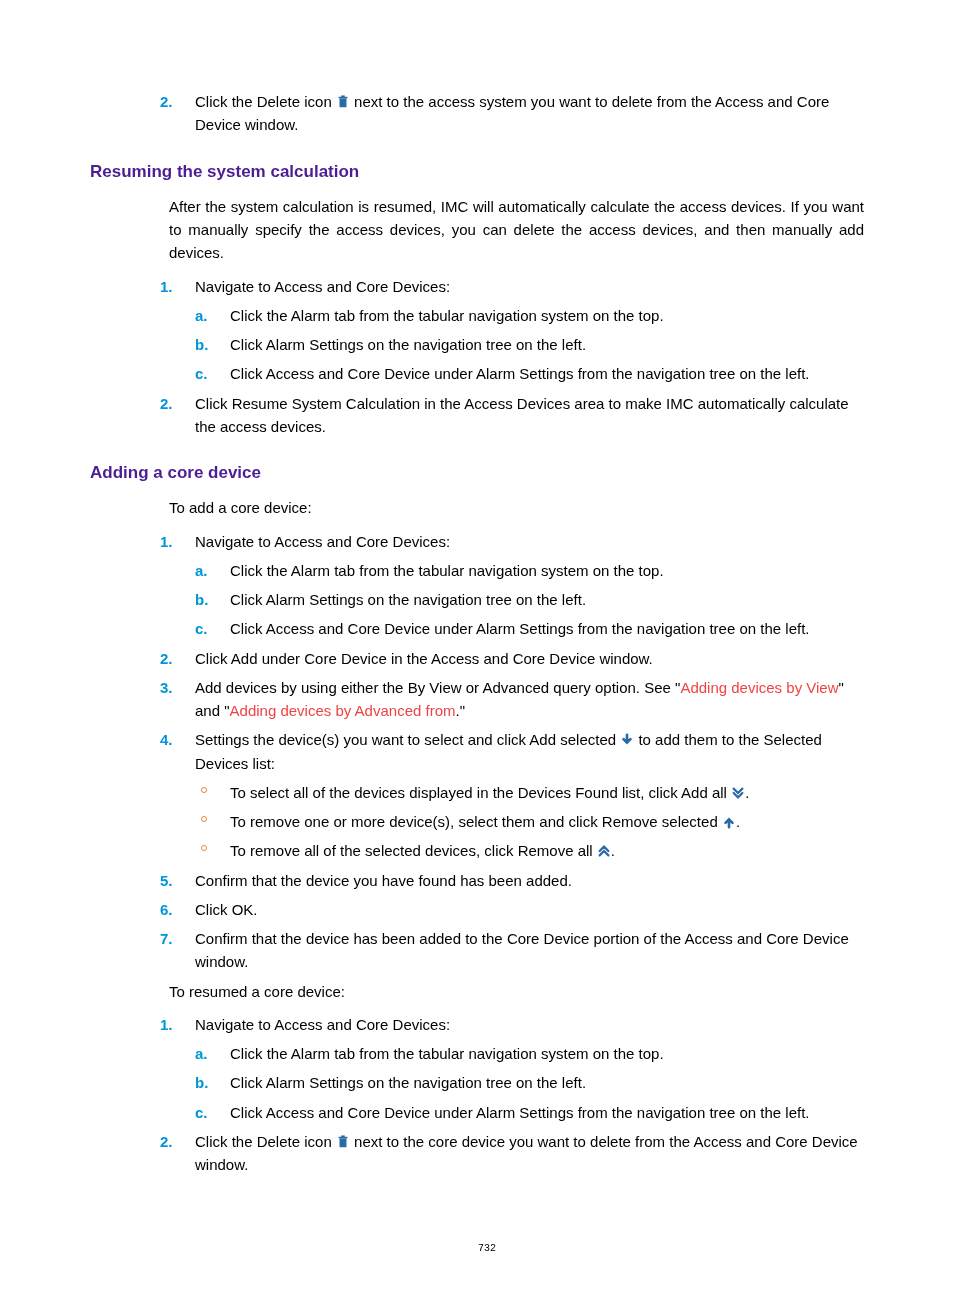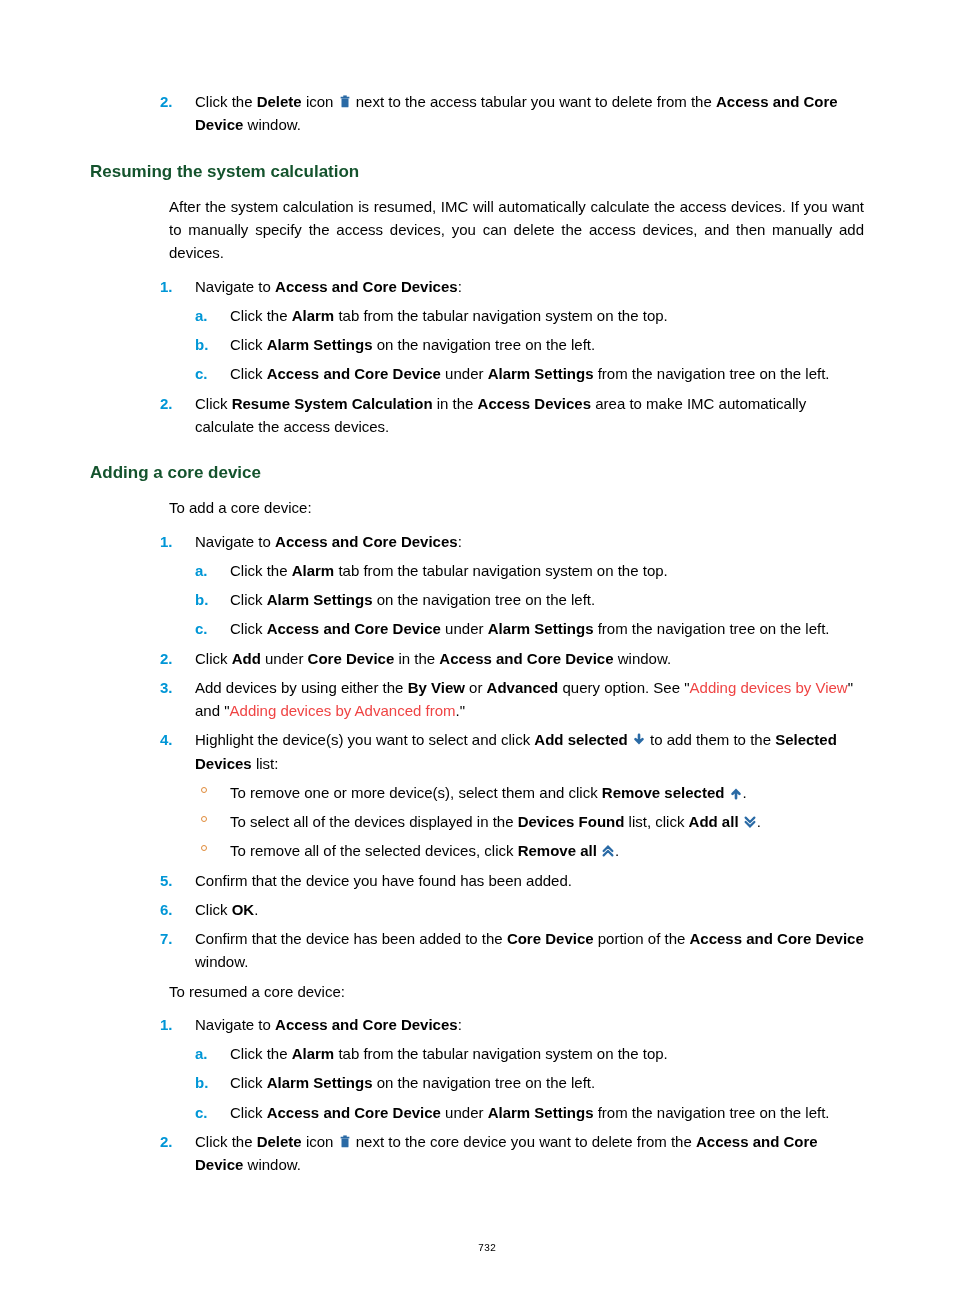--- a/index.html
+++ b/index.html
@@ -15,21 +15,21 @@
     line-height: 1.55;
   }
   .page {
     position: relative;
     width: 954px;
     height: 1296px;
     padding: 90px 90px 0 90px;
     box-sizing: border-box;
   }
   .heading {
-    color: #14532d;
+    color: #4c1d95;
     font-weight: bold;
     font-size: 17px;
     margin: 22px 0 10px 0;
   }
   .para {
     margin: 0 0 10px 79px;
     text-align: justify;
   }
   .num-list {
     margin: 0 0 0 70px;
@@ -75,21 +75,21 @@
   .bullet-item .marker {
     position: absolute;
     left: 6px;
     top: 6px;
     width: 6px;
     height: 6px;
     border-radius: 50%;
     border: 1.5px solid #e08b3a;
     box-sizing: border-box;
   }
-  .b { font-weight: bold; }
+  .b { font-weight: normal; }
   .link { color: #ef4444; }
   .icon {
     display: inline-block;
     vertical-align: -2px;
     width: 14px;
     height: 14px;
   }
   .pagenum {
     position: absolute;
     bottom: 40px;
@@ -105,21 +105,21 @@
 
 <div class="page">
 
   <div class="num-list">
     <div class="num-item">
       <span class="marker">2.</span>
       <span>Click the </span><span class="b">Delete</span><span> icon </span><svg class="icon" viewBox="0 0 16 16">
           <rect x="4" y="4" width="8" height="10" rx="1" fill="#2a6aa5"></rect>
           <rect x="3" y="2" width="10" height="2" fill="#2a6aa5"></rect>
           <rect x="6" y="0.5" width="4" height="2" fill="#2a6aa5"></rect>
-        </svg><span> next to the access tabular you want to delete from the </span><span class="b">Access and Core Device</span><span> window.</span>
+        </svg><span> next to the access system you want to delete from the </span><span class="b">Access and Core Device</span><span> window.</span>
     </div>
   </div>
 
   <div class="heading">Resuming the system calculation</div>
   <div class="para">After the system calculation is resumed, IMC will automatically calculate the access devices. If you want to manually specify the access devices, you can delete the access devices, and then manually add devices.</div>
   <div class="num-list">
     <div class="num-item">
       <span class="marker">1.</span>
       <span>Navigate to </span><span class="b">Access and Core Devices</span><span>:</span>
       <div class="alpha-list">
@@ -167,38 +167,38 @@
     <div class="num-item">
       <span class="marker">2.</span>
       <span>Click </span><span class="b">Add</span><span> under </span><span class="b">Core Device</span><span> in the </span><span class="b">Access and Core Device</span><span> window.</span>
     </div>
     <div class="num-item">
       <span class="marker">3.</span>
       <span>Add devices by using either the </span><span class="b">By View</span><span> or </span><span class="b">Advanced</span><span> query option. See "</span><span class="link">Adding devices by View</span><span>" and "</span><span class="link">Adding devices by Advanced from</span><span>."</span>
     </div>
     <div class="num-item">
       <span class="marker">4.</span>
-      <span>Highlight the device(s) you want to select and click </span><span class="b">Add selected</span>
+      <span>Settings the device(s) you want to select and click </span><span class="b">Add selected</span>
       <svg class="icon" viewBox="0 0 16 16">
           <path d="M8 2 L8 10 M4 7 L8 11 L12 7" stroke="#2a6aa5" stroke-width="3" fill="none" stroke-linecap="round"></path>
         </svg>
       <span> to add them to the </span><span class="b">Selected Devices</span><span> list:</span>
       <div class="bullet-list">
         <div class="bullet-item">
           <span class="marker"></span>
+          <span>To select all of the devices displayed in the </span><span class="b">Devices Found</span><span> list, click </span><span class="b">Add all</span>
+          <svg class="icon" viewBox="0 0 16 16">
+              <path d="M3 3 L8 8 L13 3 M3 8 L8 13 L13 8" stroke="#2a6aa5" stroke-width="2.5" fill="none" stroke-linecap="round"></path>
+            </svg><span>.</span>
+        </div>
+        <div class="bullet-item">
+          <span class="marker"></span>
           <span>To remove one or more device(s), select them and click </span><span class="b">Remove selected</span>
           <svg class="icon" viewBox="0 0 16 16">
               <path d="M8 14 L8 6 M4 9 L8 5 L12 9" stroke="#2a6aa5" stroke-width="3" fill="none" stroke-linecap="round"></path>
-            </svg><span>.</span>
-        </div>
-        <div class="bullet-item">
-          <span class="marker"></span>
-          <span>To select all of the devices displayed in the </span><span class="b">Devices Found</span><span> list, click </span><span class="b">Add all</span>
-          <svg class="icon" viewBox="0 0 16 16">
-              <path d="M3 3 L8 8 L13 3 M3 8 L8 13 L13 8" stroke="#2a6aa5" stroke-width="2.5" fill="none" stroke-linecap="round"></path>
             </svg><span>.</span>
         </div>
         <div class="bullet-item">
           <span class="marker"></span>
           <span>To remove all of the selected devices, click </span><span class="b">Remove all</span>
           <svg class="icon" viewBox="0 0 16 16">
               <path d="M3 13 L8 8 L13 13 M3 8 L8 3 L13 8" stroke="#2a6aa5" stroke-width="2.5" fill="none" stroke-linecap="round"></path>
             </svg><span>.</span>
         </div>
       </div>

